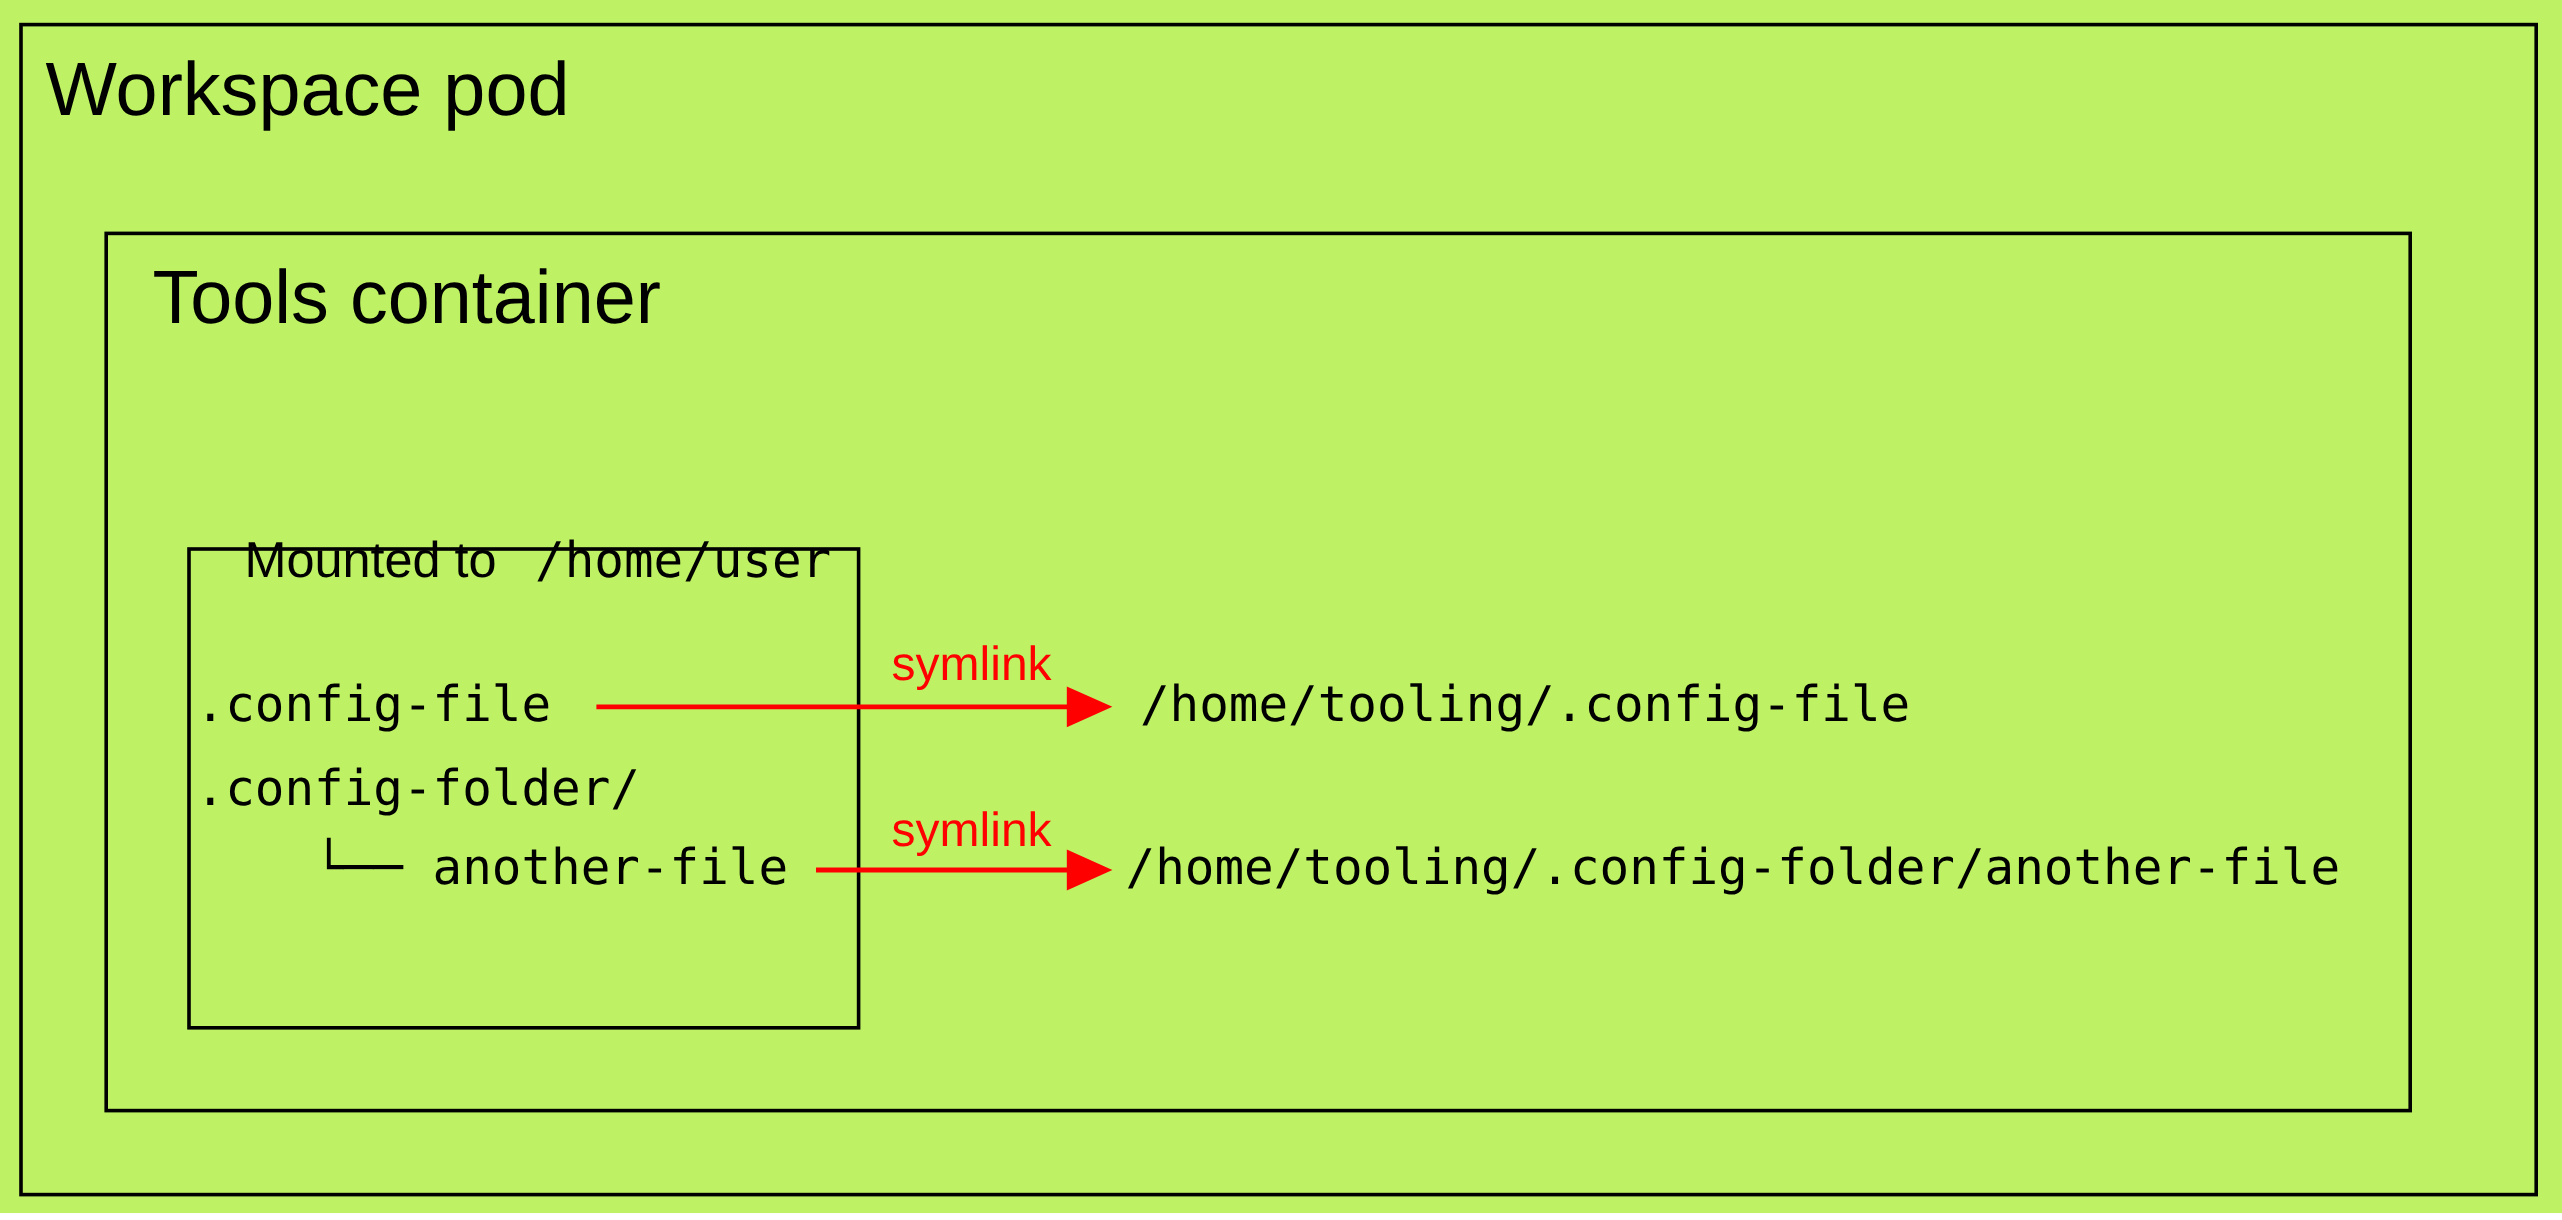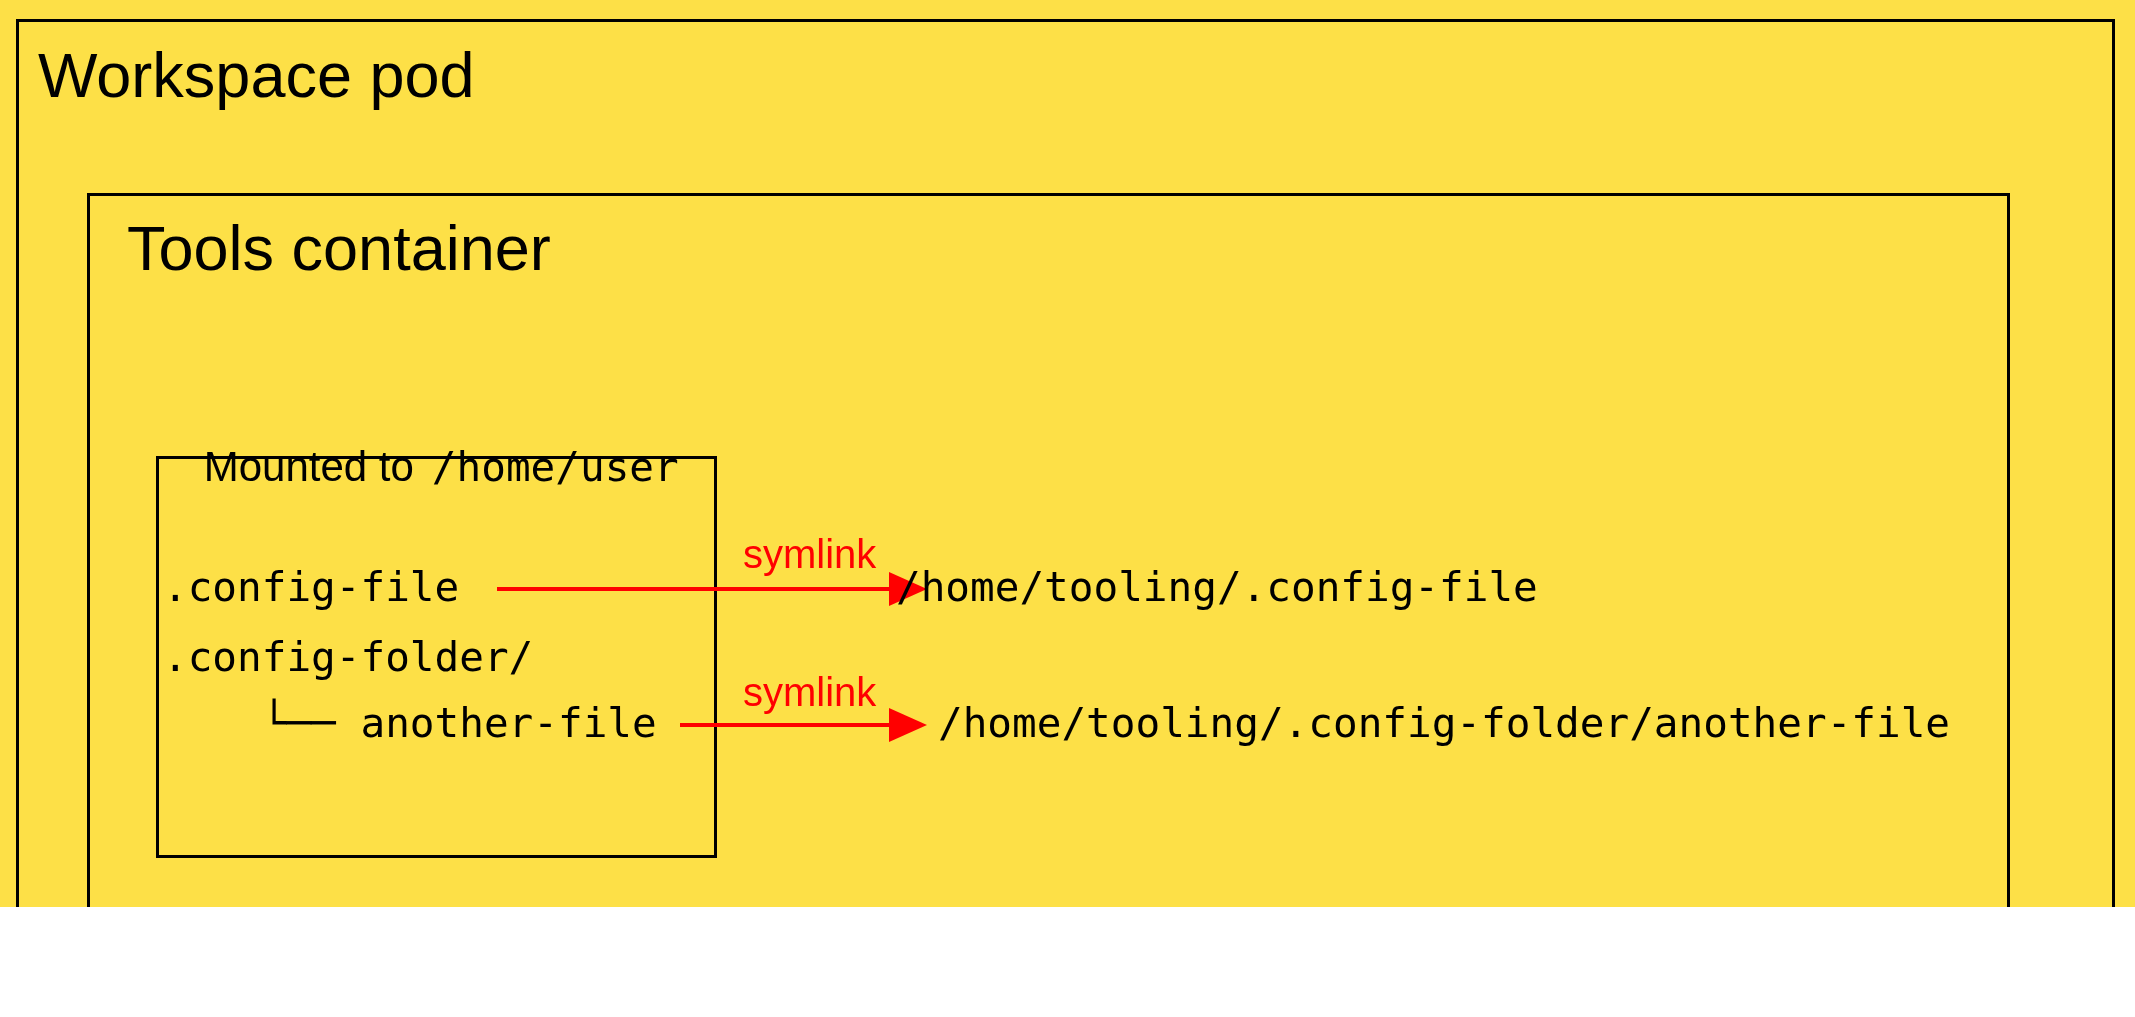--- a/index.html
+++ b/index.html
@@ -4,22 +4,22 @@
 <style>
   html, body {
     margin: 0;
     padding: 0;
     background: #ffffff;
     font-family: "Liberation Sans", sans-serif;
   }
   .canvas {
     position: relative;
     width: 2135px;
-    height: 907px;
-    background: #fde047;
+    height: 1011px;
+    background: #bef264;
     overflow: hidden;
   }
   .box {
     position: absolute;
     border: 3px solid #000000;
     box-sizing: border-box;
     background: transparent;
   }
   .outer-box  { left: 16px;  top: 19px;  width: 2099px; height: 978px; }
   .inner-box  { left: 87px;  top: 193px; width: 1923px; height: 734px; }
@@ -34,37 +34,37 @@
   .title-xl  { font-size: 63px; }
   .title-md  { font-size: 48px; }
   .sans-sm   { font-size: 42px; }
   .mono {
     font-family: "DejaVu Sans Mono", monospace;
     font-size: 41px;
   }
   .workspace-title  { left: 38px;  top: 44px;  }
   .tools-title      { left: 127px; top: 217px; }
   .mount-label      { left: 157px; top: 404px; }
-  .mount-label .mono{ margin-left: 18px; }
+  .mount-label .mono{ margin-left: 32px; }
   .pv-title         { left: 174px; top: 486px; }
 
   .row-config-file   { left: 163px; top: 567px; }
   .row-config-folder { left: 163px; top: 637px; }
   .row-another-file  { left: 163px; top: 703px; }
 
   .symlink-label {
     position: absolute;
     color: #ff0000;
     font-size: 40px;
     line-height: 1;
   }
   .symlink-1 { left: 743px; top: 534px; }
   .symlink-2 { left: 743px; top: 672px; }
 
-  .target-path-1 { left: 896px; top: 567px; }
+  .target-path-1 { left: 950px; top: 567px; }
   .target-path-2 { left: 938px; top: 703px; }
 
   .arrow-layer {
     position: absolute;
     left: 0; top: 0;
     width: 2135px;
     height: 1017px;
     pointer-events: none;
   }
 </style>

